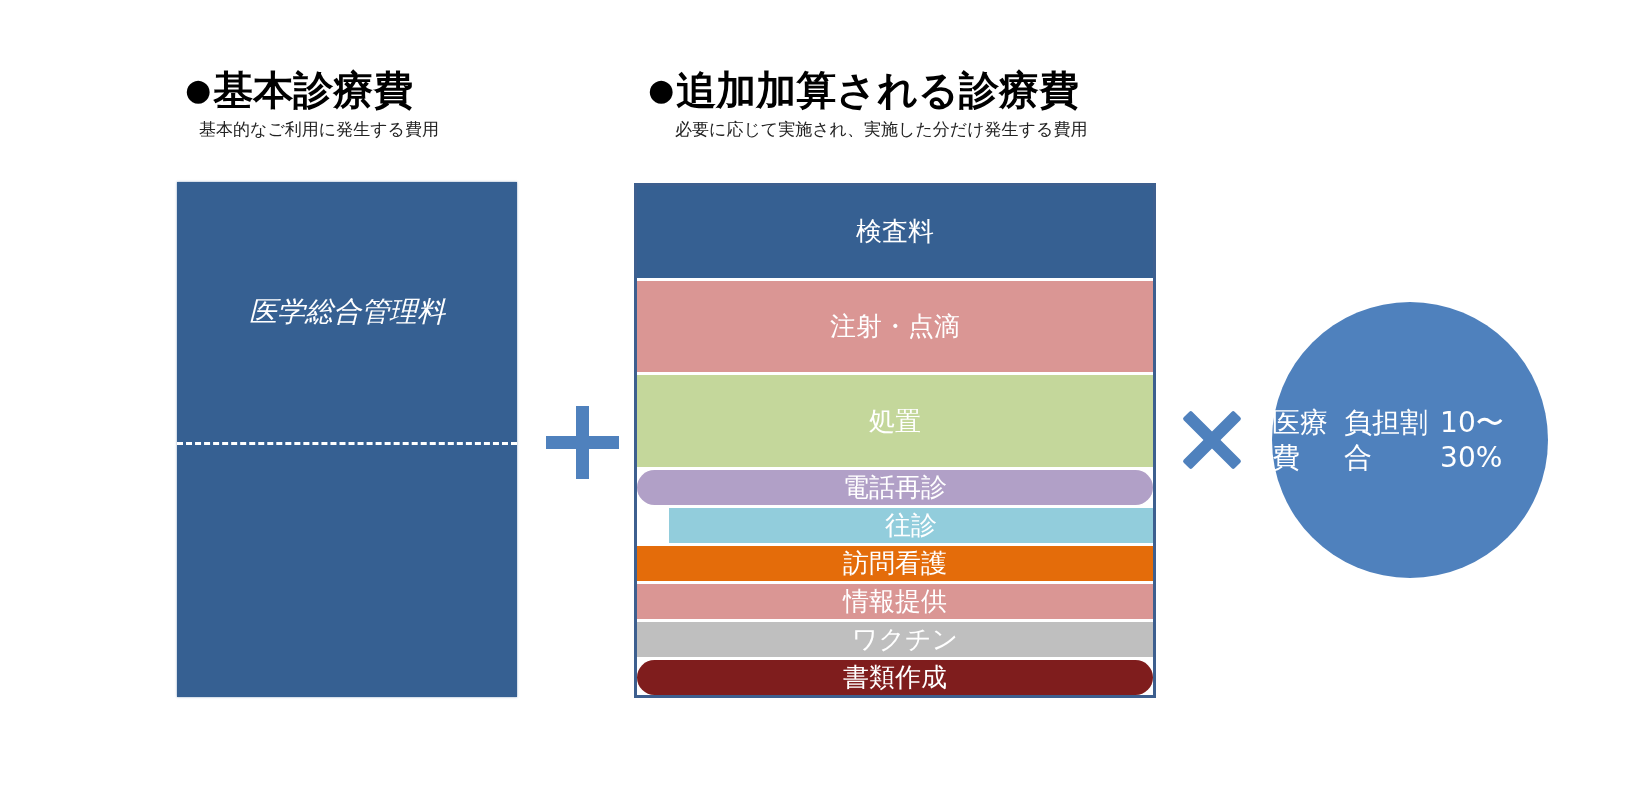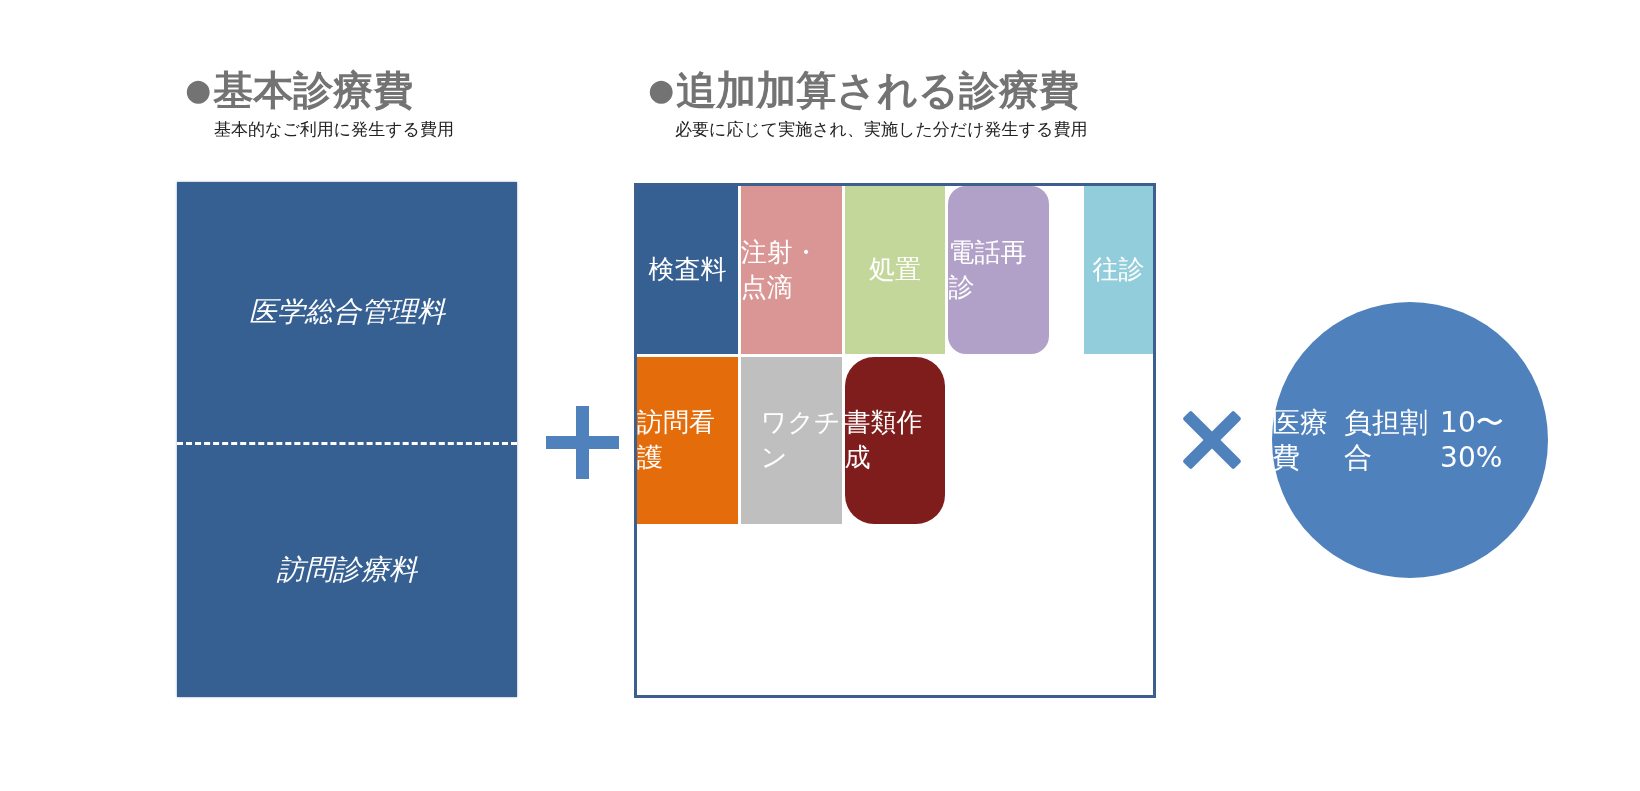--- a/index.html
+++ b/index.html
@@ -1,58 +1,57 @@
 <!DOCTYPE html>
 <html><head>
 <meta charset="utf-8">
 <style>
   html, body { margin:0; padding:0; background:#ffffff; }
   body { width:1640px; height:791px; position:relative; overflow:hidden;
          font-family:"DejaVu Sans", "Liberation Sans", sans-serif; }
-  .heading { position:absolute; font-weight:bold; font-size:40px; color:#737373; line-height:1; white-space:nowrap; }
+  .heading { position:absolute; font-weight:bold; font-size:40px; color:#000000; line-height:1; white-space:nowrap; }
   .heading .dot { font-size:30px; margin-right:2px; vertical-align:middle; position:relative; top:-3px; }
   .subheading { position:absolute; font-size:17px; color:#222222; line-height:1; white-space:nowrap; }
   .basic-box { position:absolute; left:177px; top:182px; width:340px; height:515px;
                background:#366092; box-shadow:0 0 2px rgba(54,96,146,0.6);font-style:italic; }
   .basic-label { position:absolute; left:0; width:100%; text-align:center; color:#ffffff; font-size:28px; line-height:1; }
   .dash-line { position:absolute; left:0; right:0; top:260px; height:0; border-top:3px dashed #ffffff; }
   .grid { position:absolute; left:634px; top:183px; width:522px; height:515px;
           border:3px solid #3d5f8f; box-sizing:border-box; background:#ffffff;
-          display:grid; grid-template-columns:1fr 1fr 1fr 1fr 1fr; grid-template-rows:1fr 1fr 1fr; gap:3px; }
+          display:grid; grid-template-columns:1fr; grid-template-rows:1fr 1fr 1fr; gap:3px; }
   .cell { display:flex; align-items:center; justify-content:center; color:#ffffff; font-size:26px; }
   .plus { position:absolute; left:546px; top:406px; width:73px; height:73px; }
   .plus::before, .plus::after { content:""; position:absolute; background:#4f81bd; }
   .plus::before { left:30px; top:0; width:13px; height:73px; }
   .plus::after { left:0; top:30px; width:73px; height:13px; }
   .times { position:absolute; left:1180px; top:408px; width:64px; height:64px; }
   .times::before, .times::after { content:""; position:absolute; left:26px; top:-4px; width:12px; height:72px;
                                    background:#4f81bd; border-radius:2px; }
   .times::before { transform:rotate(45deg); }
   .times::after { transform:rotate(-45deg); }
   .circle { position:absolute; left:1272px; top:302px; width:276px; height:276px; border-radius:50%;
             background:#4f81bd; display:flex; flex-direction:row; align-items:center; justify-content:center;
             color:#ffffff; font-size:28px; line-height:1.25; }
 </style>
 </head>
 <body>
 
 <div class="heading" style="left:185px; top:70px;">
   <span class="dot">●</span><span>基本診療費</span>
 </div>
-<div class="subheading" style="left:214px; top:121px;">基本的なご利用に発生する費用</div>
+<div class="subheading" style="left:199px; top:121px;">基本的なご利用に発生する費用</div>
 
 <div class="heading" style="left:648px; top:70px;">
   <span class="dot">●</span><span>追加加算される診療費</span>
 </div>
 <div class="subheading" style="left:675px; top:121px;">必要に応じて実施され、実施した分だけ発生する費用</div>
 
 <div class="basic-box">
   <div class="basic-label" style="top:116px;">医学総合管理料</div>
   <div class="dash-line"></div>
-  <div class="basic-label" style="top:374px;">訪問診療料</div>
 </div>
 
 <div class="plus"></div>
 
 <div class="grid">
   <div class="cell" style="background:#366092;">
       <span>検査料</span>
     </div>
   <div class="cell" style="background:#da9694;">
       <span>注射・点滴</span>
@@ -62,20 +61,23 @@
     </div>
   <div class="cell" style="background:#b1a0c7;border-radius:18px;">
       <span>電話再診</span>
     </div>
   <div class="cell" style="background:#92cddc;margin-left:32px;">
       <span>往診</span>
     </div>
   <div class="cell" style="background:#e46c0a;">
       <span>訪問看護</span>
     </div>
+  <div class="cell" style="background:#da9694;">
+      <span>情報提供</span>
+    </div>
   <div class="cell" style="background:#bfbfbf;padding-left:20px;">
       <span>ワクチン</span>
     </div>
   <div class="cell" style="background:#7f1d1d;border-radius:29px;">
       <span>書類作成</span>
     </div>
 </div>
 
 <div class="times"></div>
 

